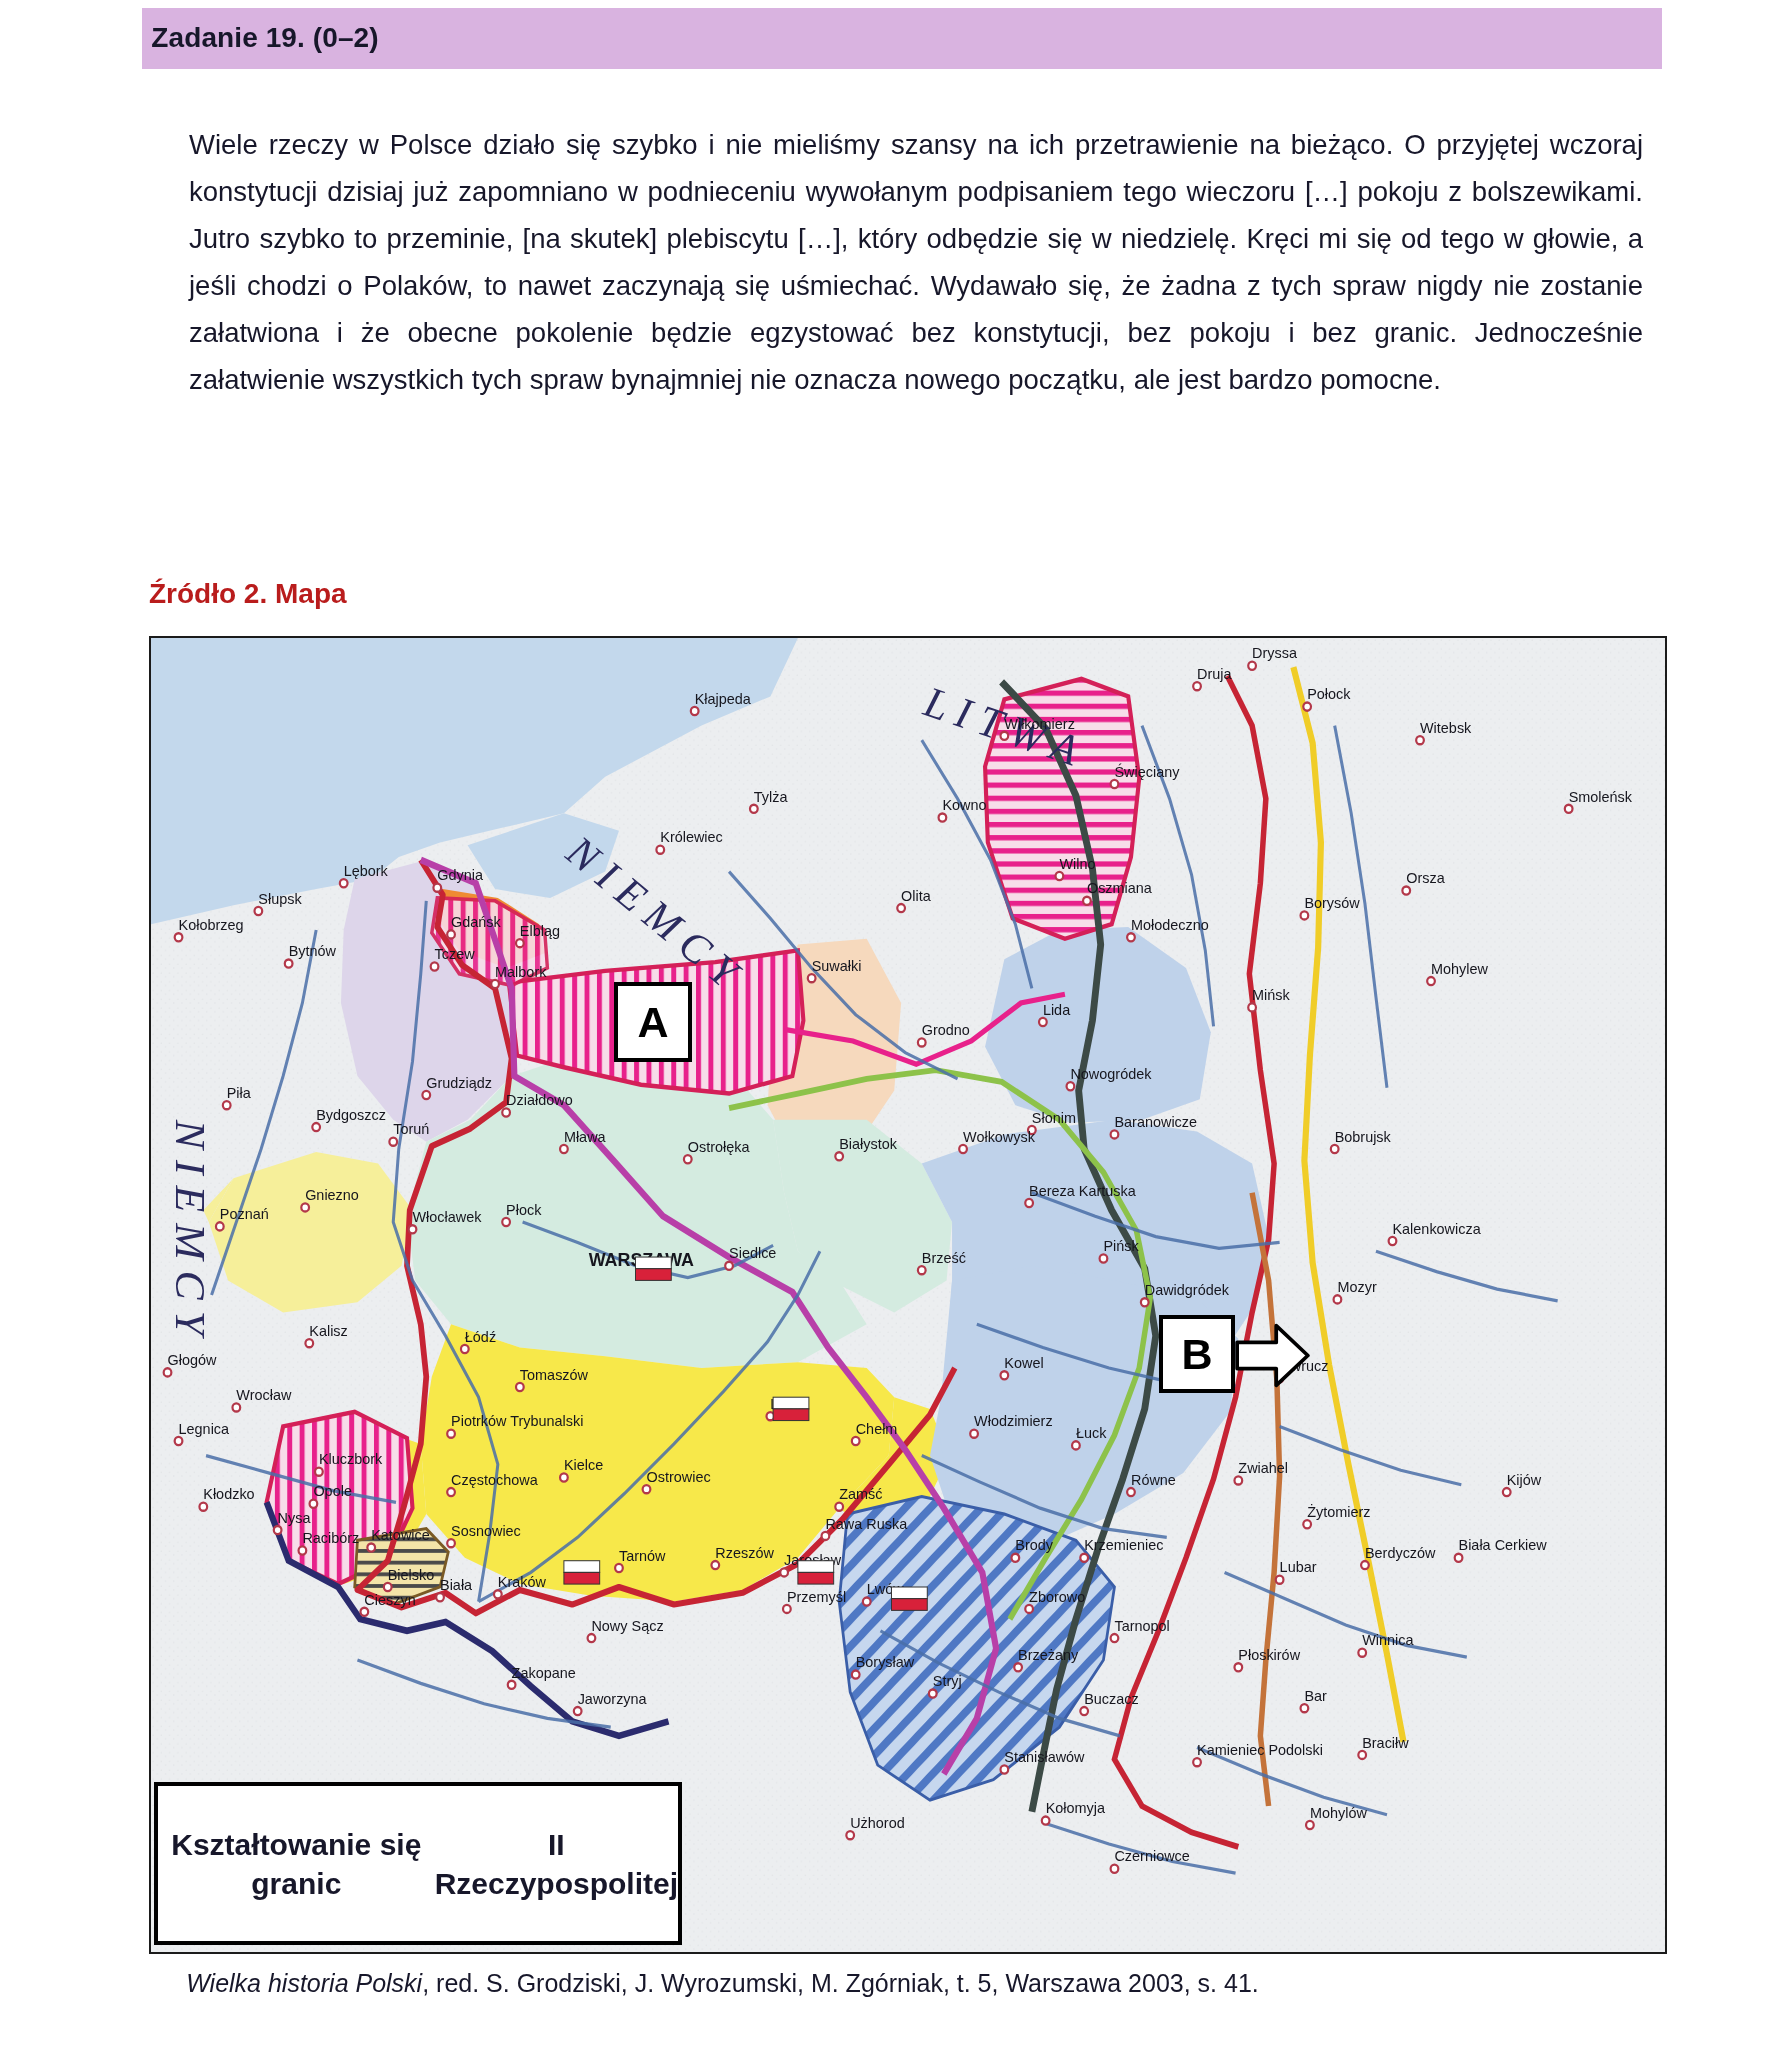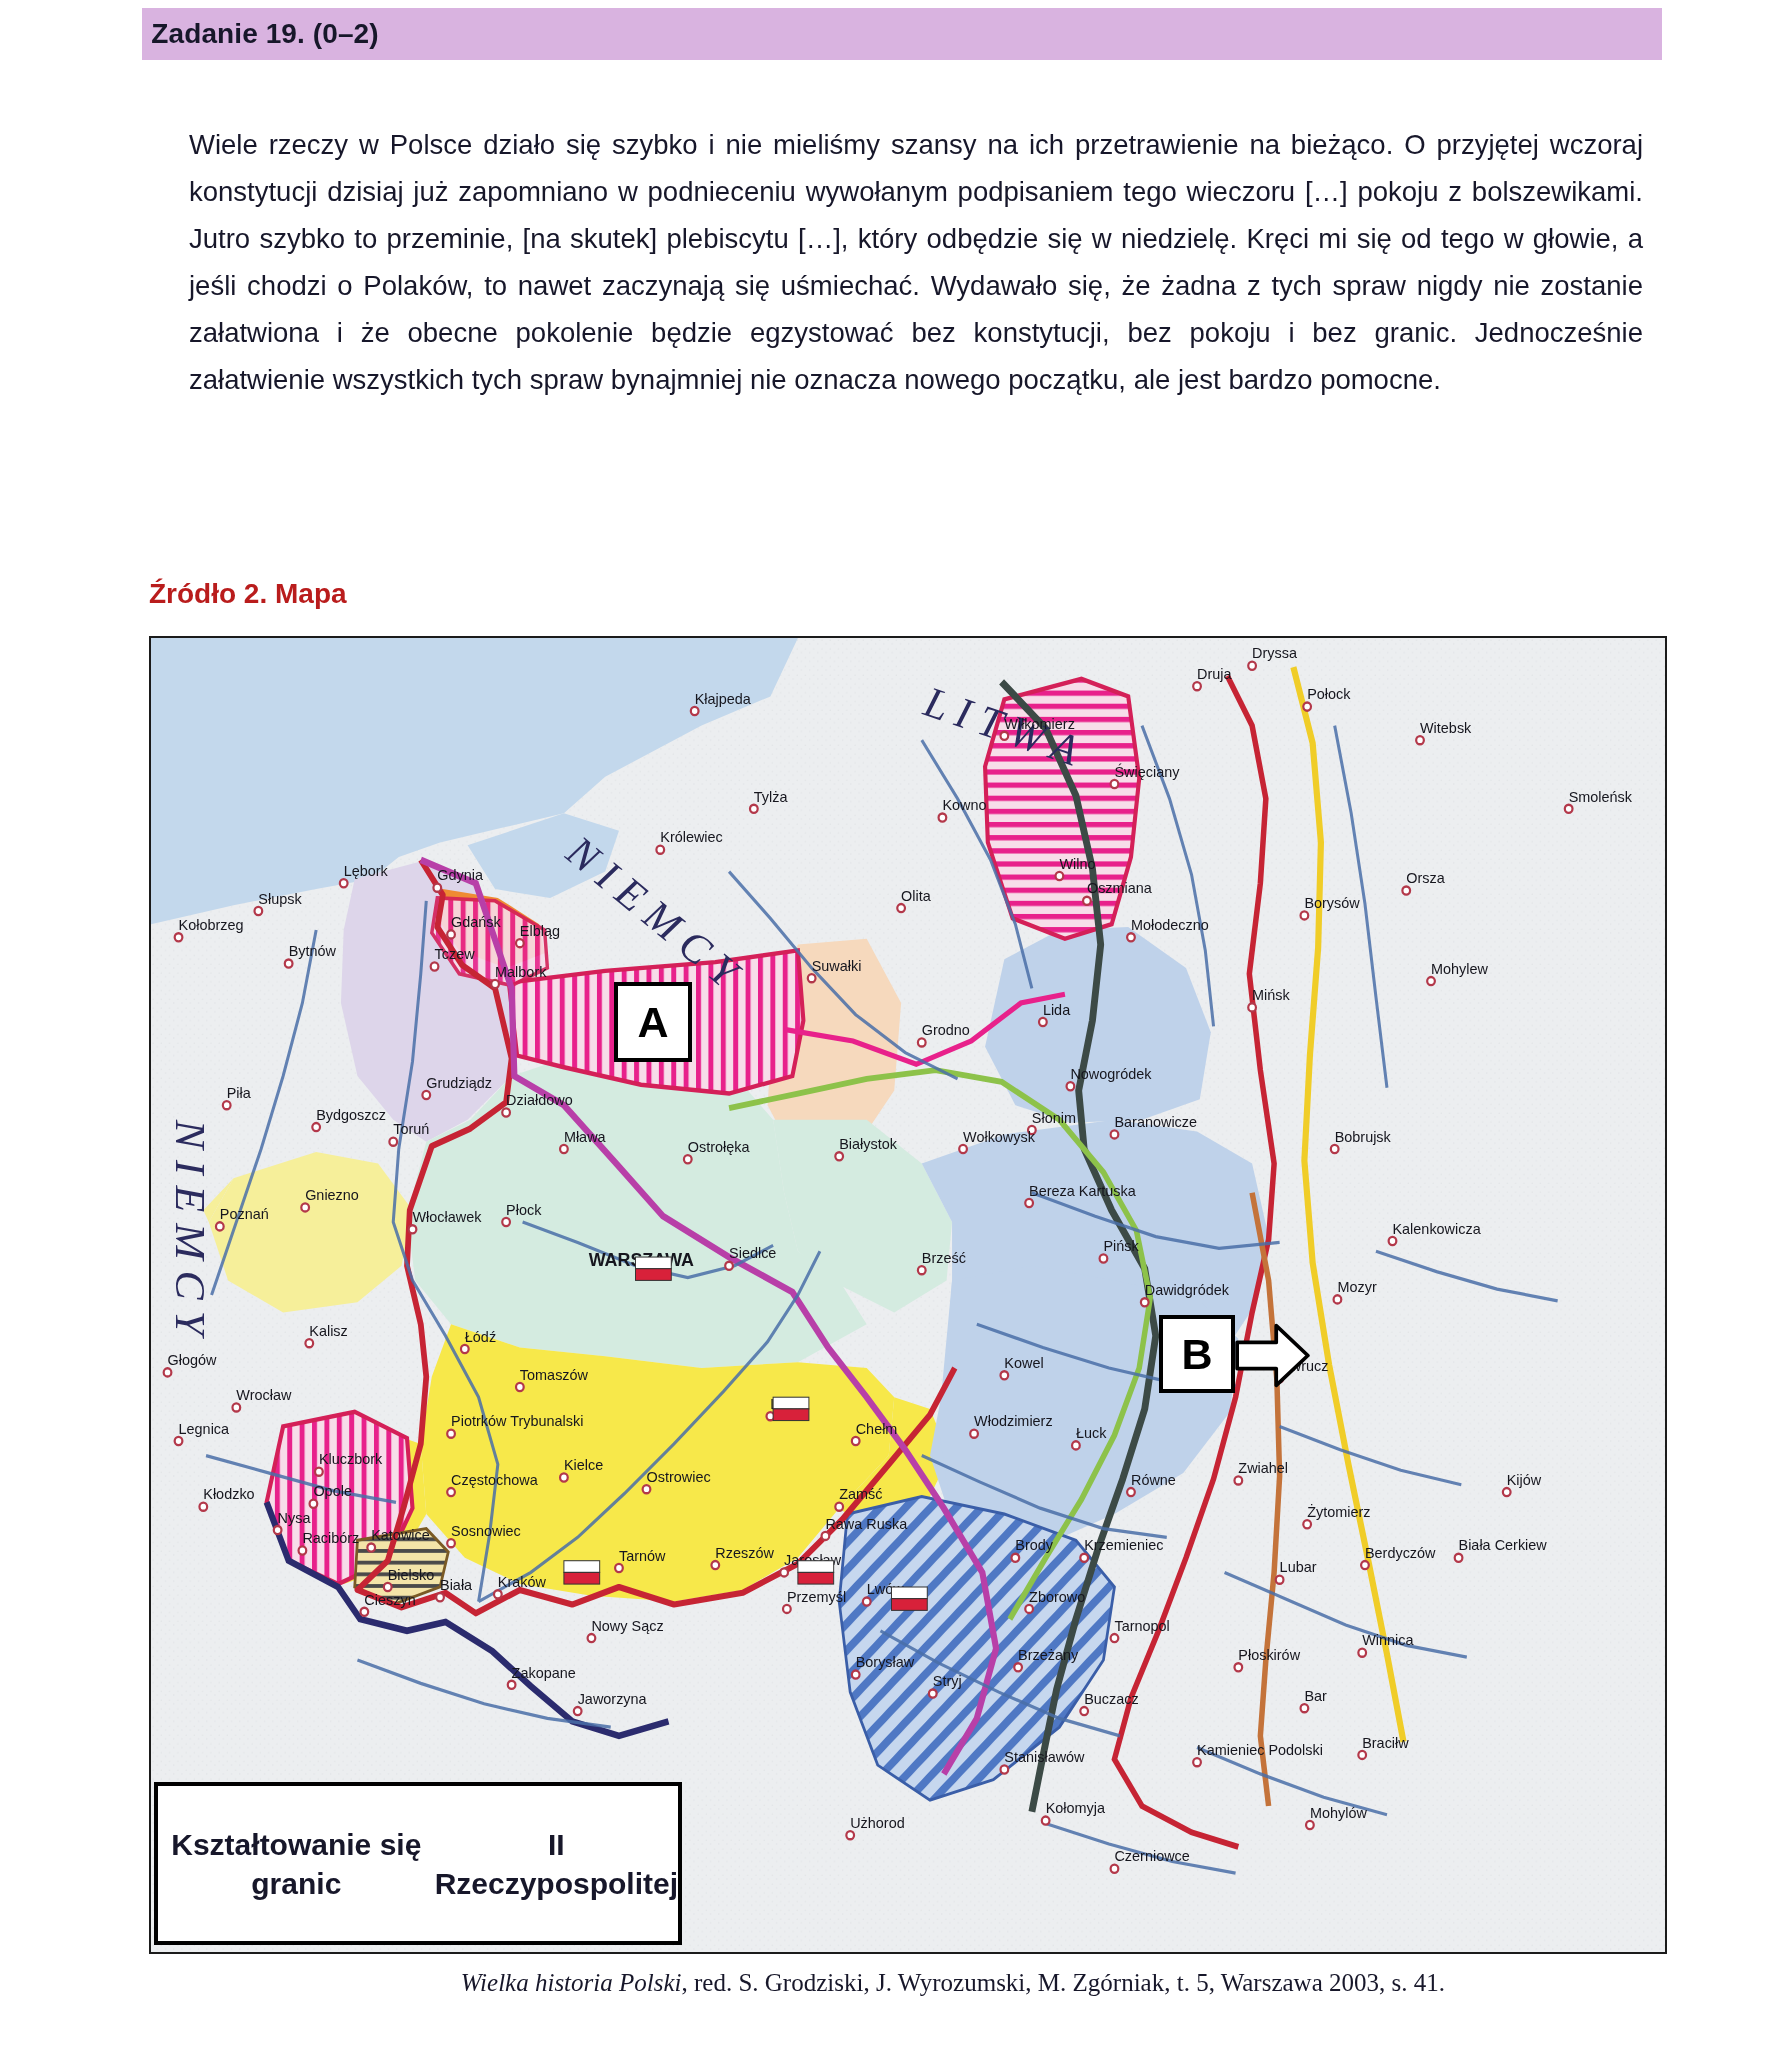--- a/index.html
+++ b/index.html
@@ -22,21 +22,21 @@
     width: 1790px;
     height: 2070px;
   }
 
   
   .task-header {
     position: absolute;
     left: 142px;
     top: 7.5px;
     width: 1520px;
-    height: 52px;
+    height: 61px;
     background: #d9b3e0;
     display: flex;
     align-items: center;
   }
   .task-header-label {
     font-size: 28px;
     font-weight: bold;
     color: #17172a;
     padding-left: 9.3px;
     letter-spacing: 0.1px;
@@ -146,24 +146,23 @@
     color: #17172a;
     text-align: center;
   }
 
   
   .map-caption {
     position: absolute;
     left: 0;
     top: 1969px;
     width: 1445px;
-    text-align: right;
+    text-align: center;
     font-size: 25px;
     color: #17172a;
-    font-family: Liberation Serif, serif;
   }
   .map-caption i { font-style: italic; }
 
   
   .cty-label { font-family: "Liberation Serif", serif; font-style: italic; fill: #2b2b5e; }
   .city-label { font-family: "Liberation Sans", sans-serif; fill: #16161e; }
 </style>
 </head>
 <body>
 

